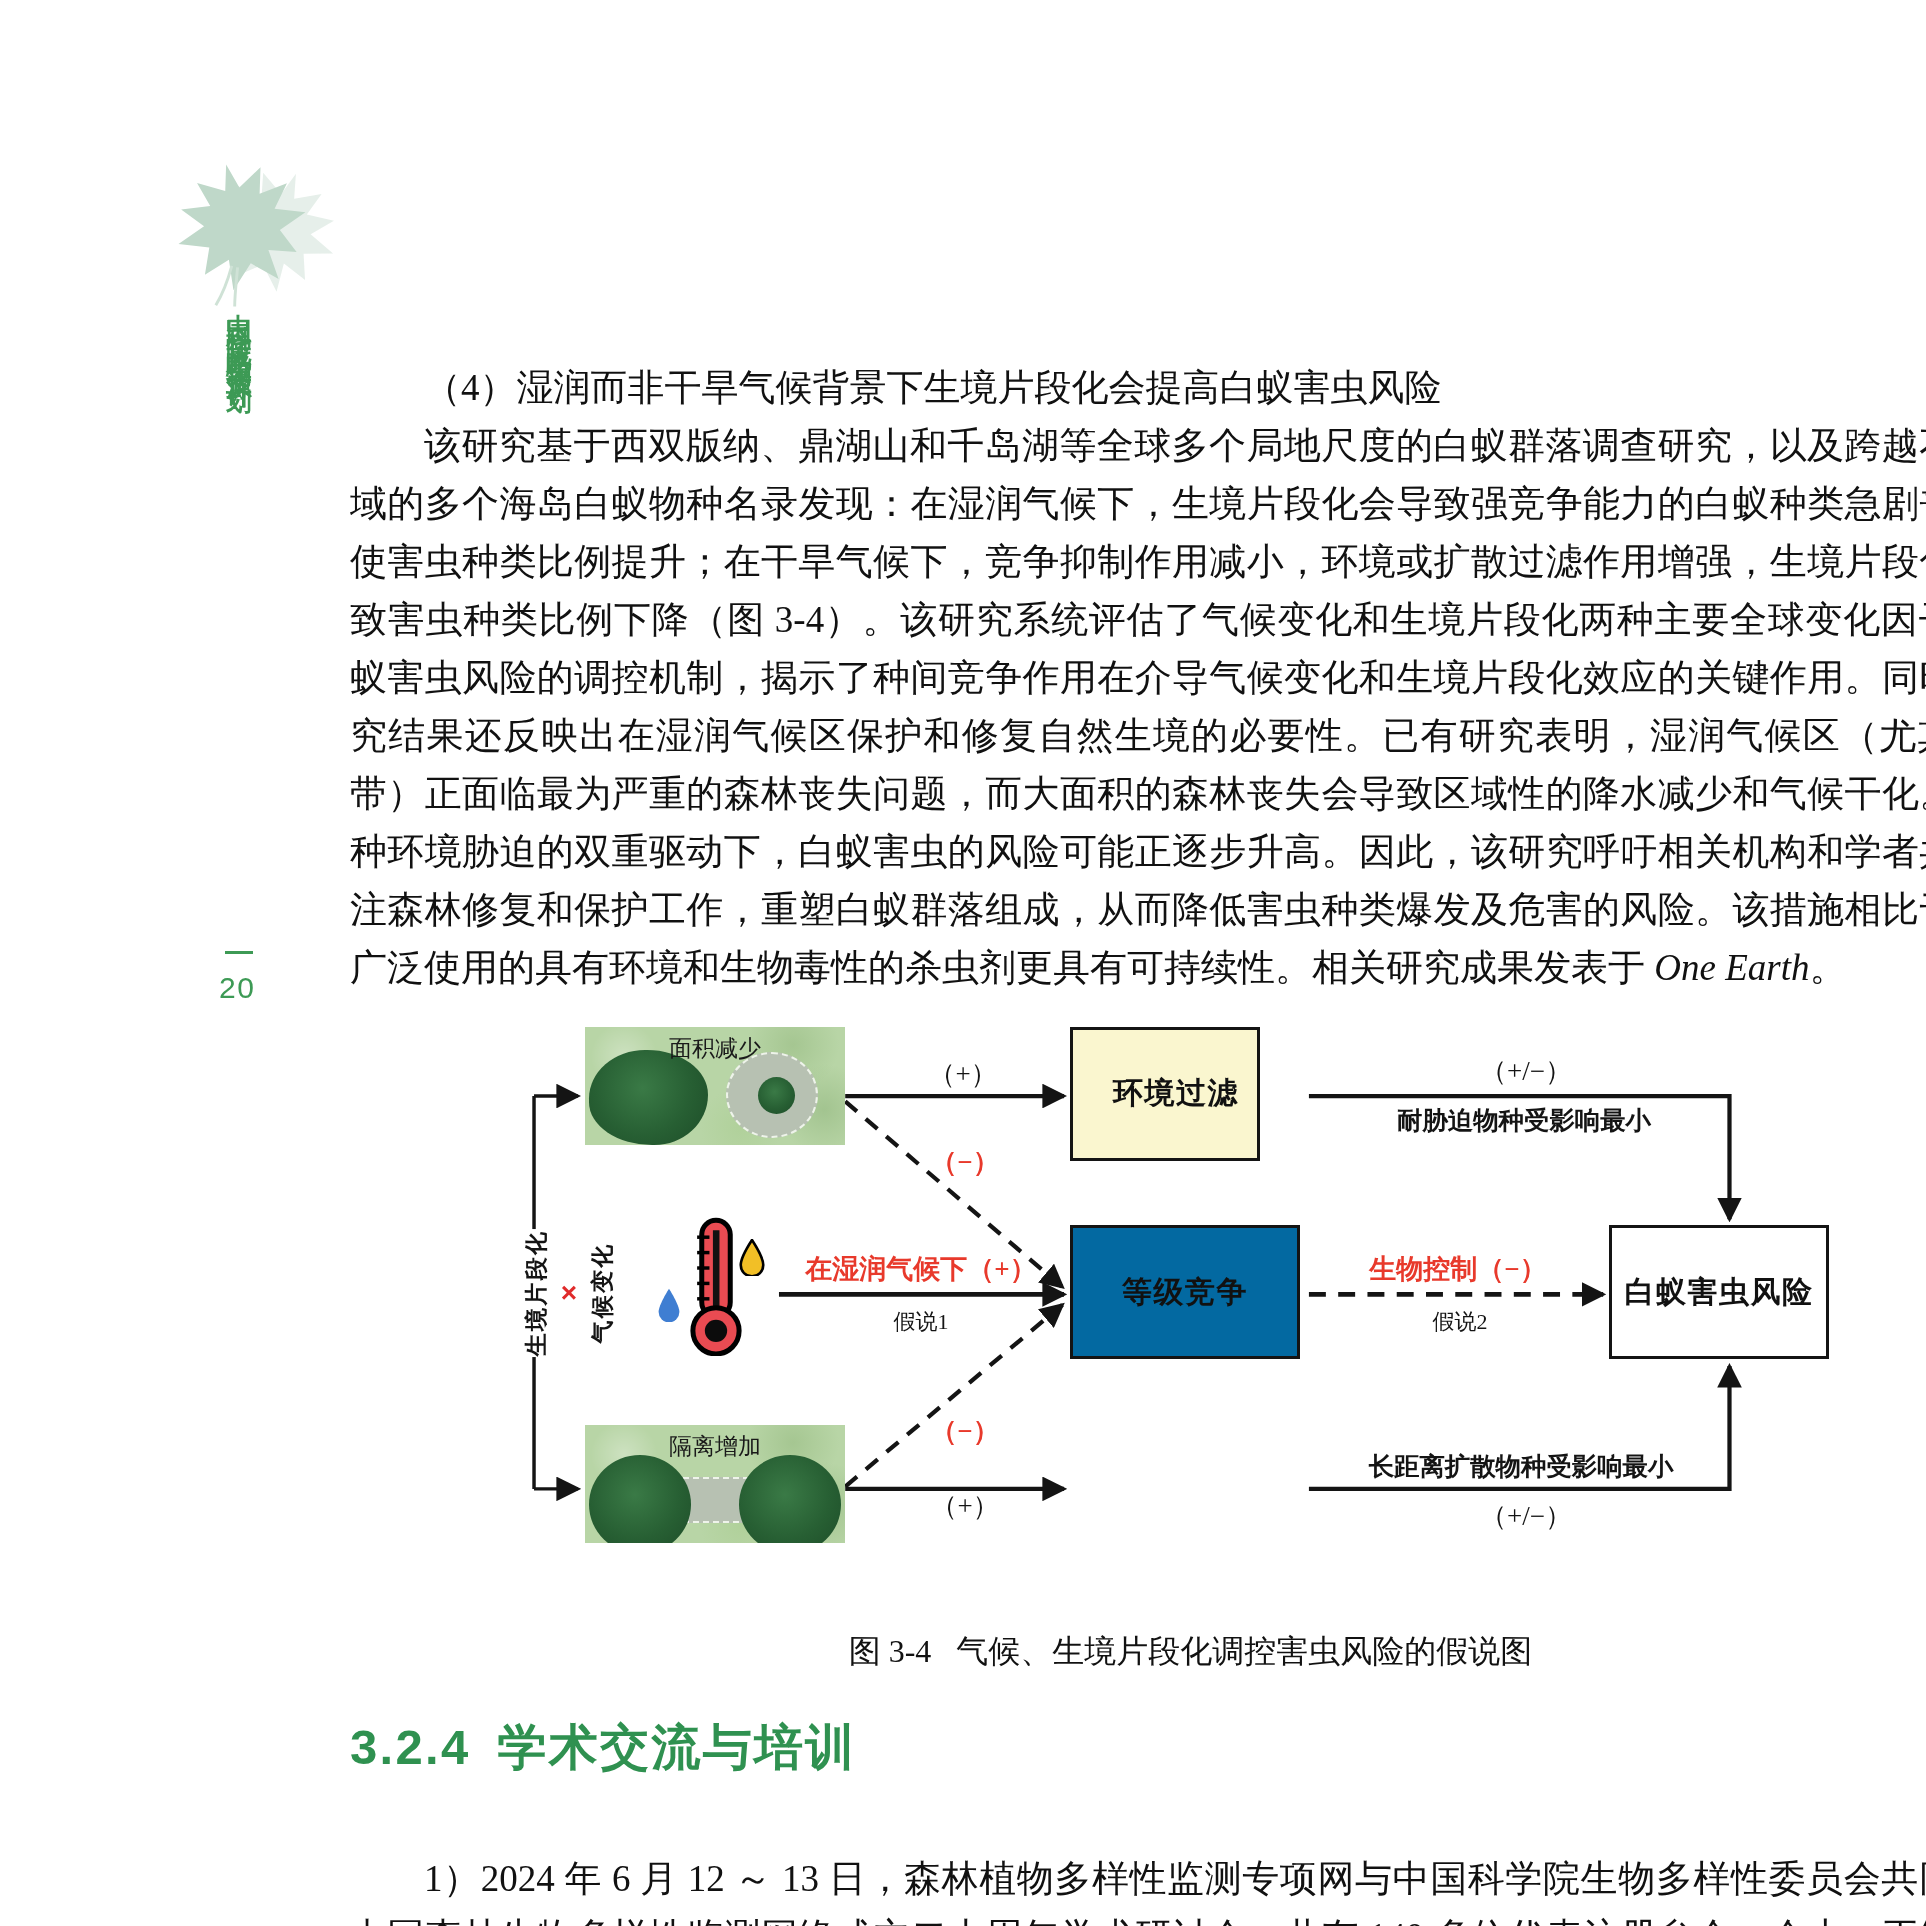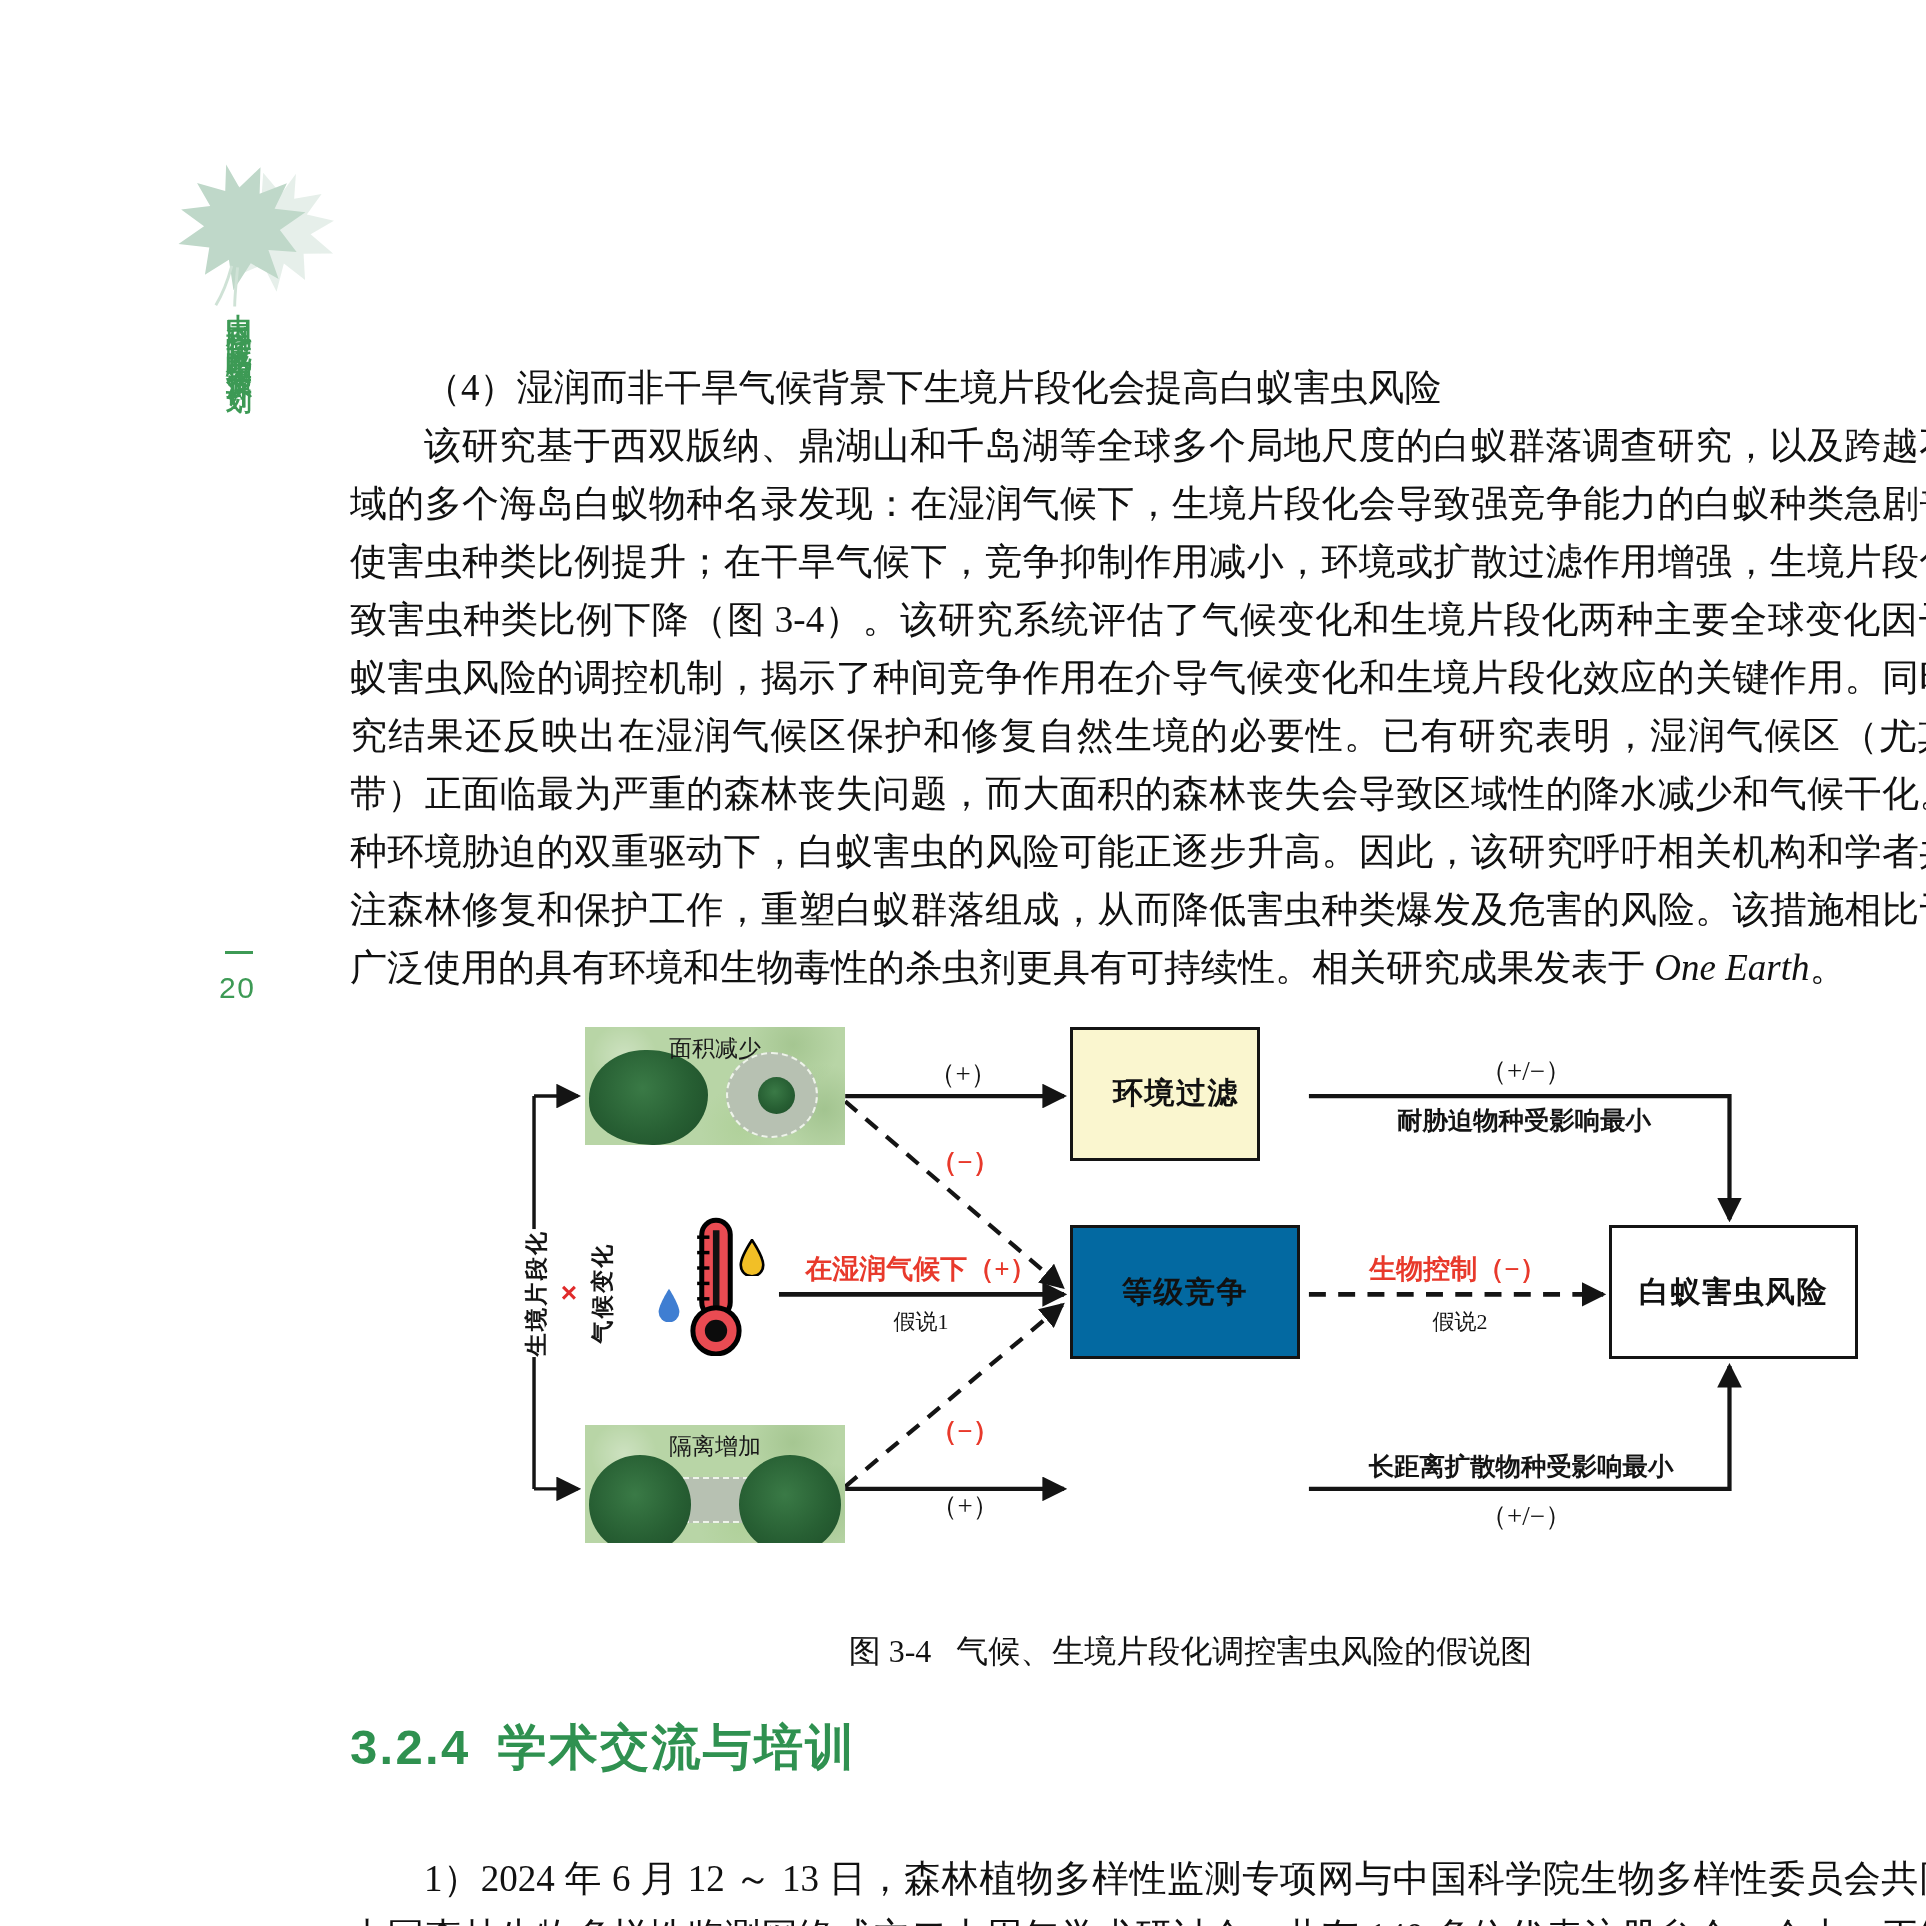--- a/index.html
+++ b/index.html
@@ -36,21 +36,21 @@
   #figure{position:absolute;left:520px;top:1009px;width:1356px;height:570px;}
   #figure svg.connectors{position:absolute;left:0;top:0;}
   .fbox{
     position:absolute;box-sizing:border-box;border:3.5px solid #141414;
     display:flex;align-items:center;justify-content:center;
     font-size:30px;font-weight:600;letter-spacing:1.5px;background:#fff;
   }
   .box-env {left:550px;top:17.7px;  width:190px;height:134px;background:#faf6cf;padding-left:22px;}
   .box-comp{left:550px;top:216px; width:230px;height:134px;background:#0369a1;}
   .box-disp{left:550px;top:416px;width:238px;height:133px;background:#faf6cf;}
-  .box-risk{left:1089px;top:216px; width:249px;height:134px;background:#ffffff;}
+  .box-risk{left:1089px;top:216px; width:220px;height:134px;background:#ffffff;}
   .habitat{
     position:absolute;width:260px;height:118px;overflow:hidden;
     background-color:#b8d5a6;
     background-image:
       radial-gradient(circle at 15% 25%, rgba(255,255,255,.30), transparent 14%),
       radial-gradient(circle at 80% 15%, rgba(142,180,120,.45), transparent 20%),
       radial-gradient(circle at 60% 85%, rgba(170,205,145,.55), transparent 22%),
       radial-gradient(circle at 35% 65%, rgba(220,238,205,.5), transparent 16%),
       radial-gradient(circle at 92% 70%, rgba(130,170,110,.4), transparent 18%);
   }

